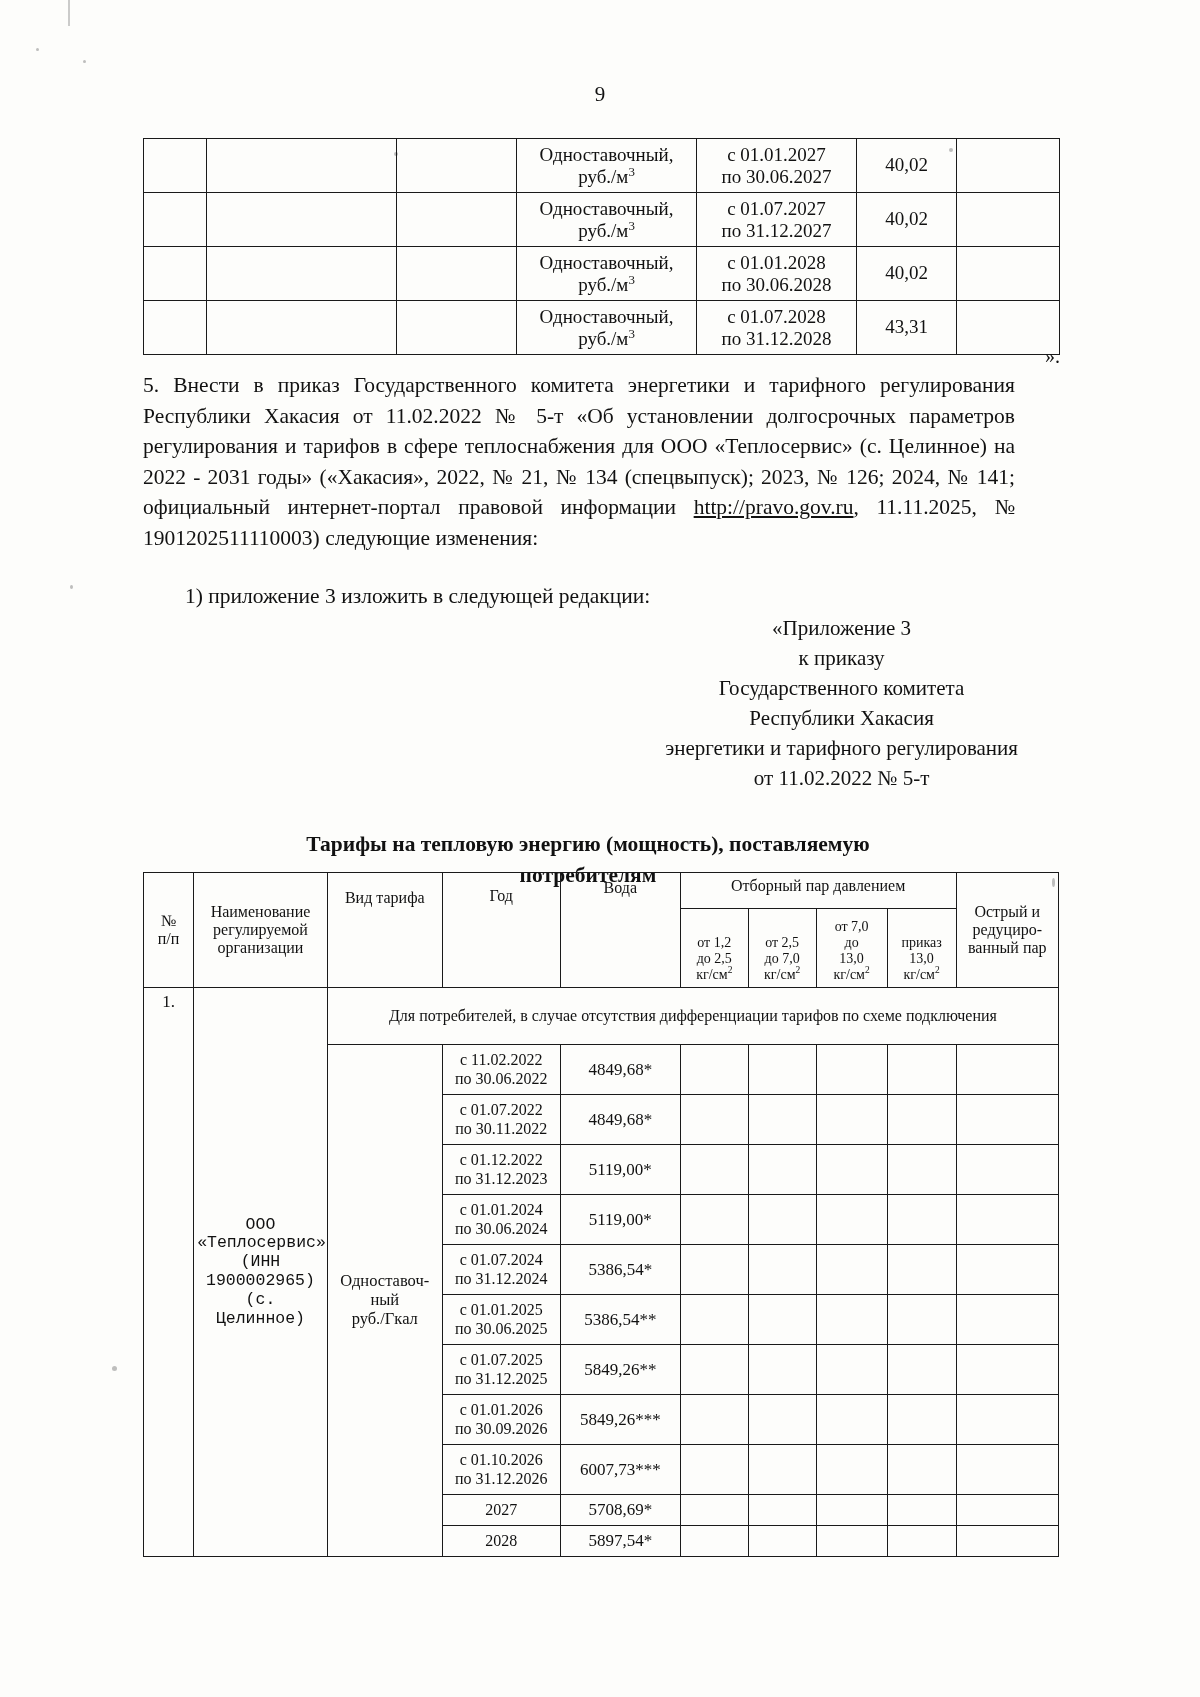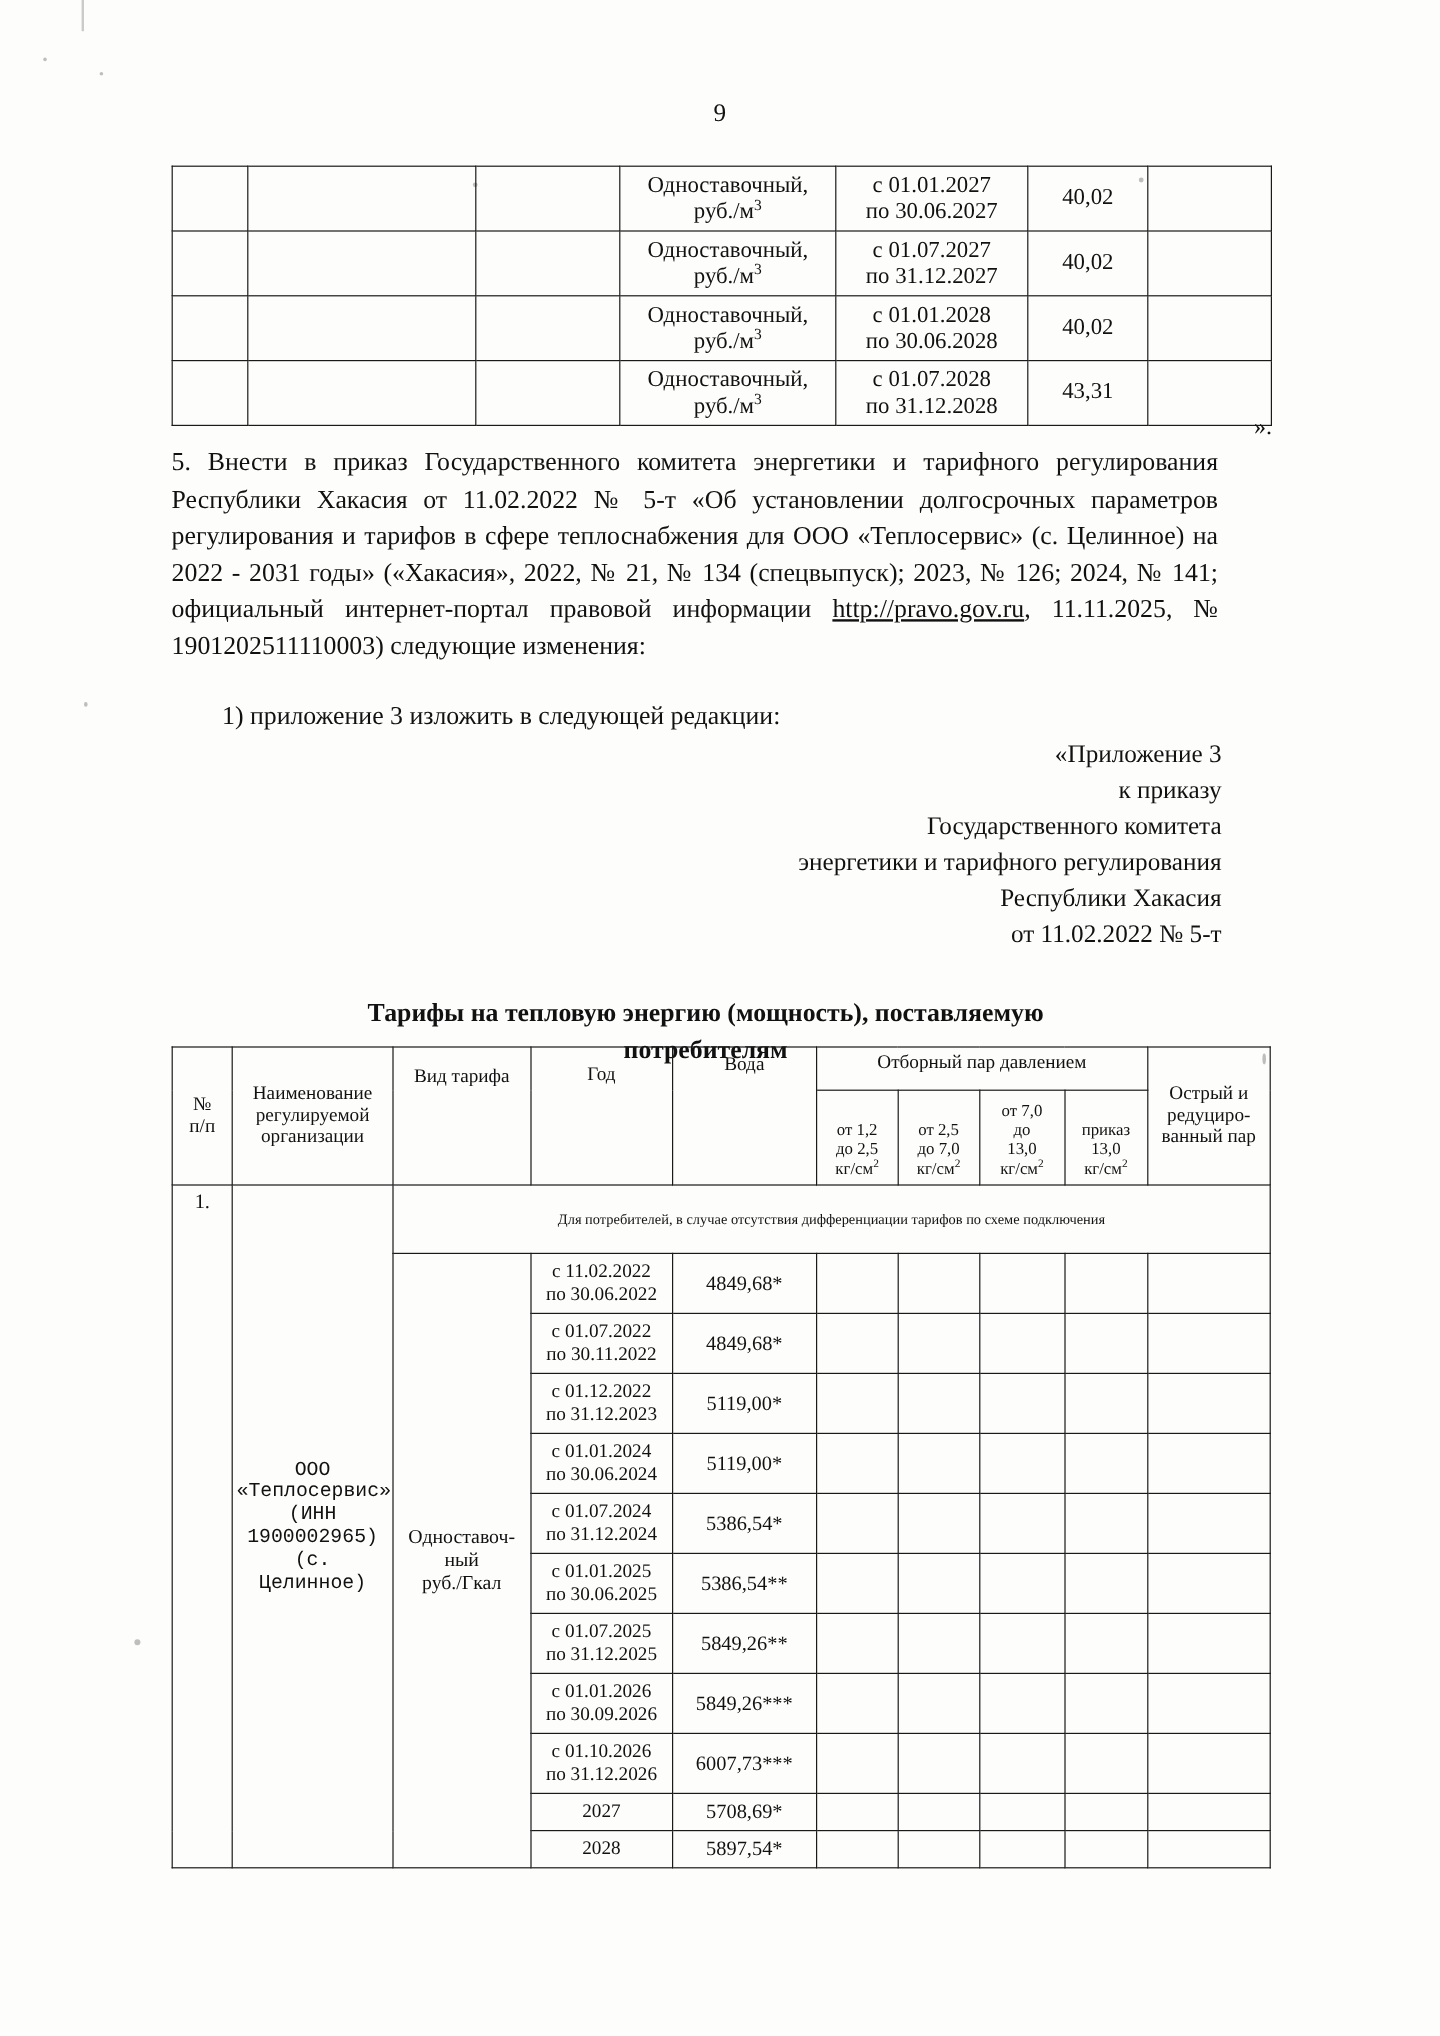--- a/index.html
+++ b/index.html
@@ -112,21 +112,21 @@
     left: 185px;
     top: 584px;
     font-size: 21.5px;
   }
 
   
   .appendix-block {
     position: absolute;
     right: 182px;
     top: 613px;
-    text-align: right;
+    text-align: center;
     font-size: 21px;
     line-height: 30px;
   }
 
   
   .table-title {
     position: absolute;
     left: 188px;
     top: 797px;
     width: 800px;
@@ -163,21 +163,21 @@
     font-size: 16px;
     line-height: 1.16;
     padding: 3px 2px;
   }
   .main-table .hd-small {
     font-size: 14px;
     line-height: 1.16;
     padding: 2px 13px;
   }
   .main-table .merged-note {
-    font-size: 12px;
+    font-size: 16px;
     line-height: 1.25;
     padding: 4px 4px;
   }
   .main-table .org-cell {
     font-size: 16.5px;
     line-height: 1.3;
     font-family: Liberation Mono, monospace;
   }
   .main-table .kind-cell {
     font-size: 16.5px;
@@ -302,22 +302,22 @@
   <div class="closing-quote">».</div>
 
   <div class="para"><span class="lead">5. Внести в приказ Государственного комитета энергетики и тарифного регулирования Республики Хакасия от 11.02.2022 № 5-т «Об установлении долгосрочных параметров регулирования и тарифов в сфере теплоснабжения для ООО «Теплосервис» (с. Целинное) на 2022 - 2031 годы» («Хакасия», 2022, № 21, № 134 (спецвыпуск); 2023, № 126; 2024, № 141; официальный интернет-портал правовой информации </span><a class="url" href="#">http://pravo.gov.ru</a><span>, 11.11.2025, № 1901202511110003) следующие изменения:</span></div>
 
   <div class="subitem">1) приложение 3 изложить в следующей редакции:</div>
 
   <div class="appendix-block">
     <div>«Приложение 3</div>
     <div>к приказу</div>
     <div>Государственного комитета</div>
+    <div>Республики Хакасия</div>
     <div>энергетики и тарифного регулирования</div>
-    <div>Республики Хакасия</div>
     <div>от 11.02.2022 № 5-т</div>
   </div>
 
   <div class="table-title">
     <div>Тарифы на тепловую энергию (мощность), поставляемую</div>
     <div>потребителям</div>
   </div>
 
   <table class="doc-table main-table">
     <colgroup>

